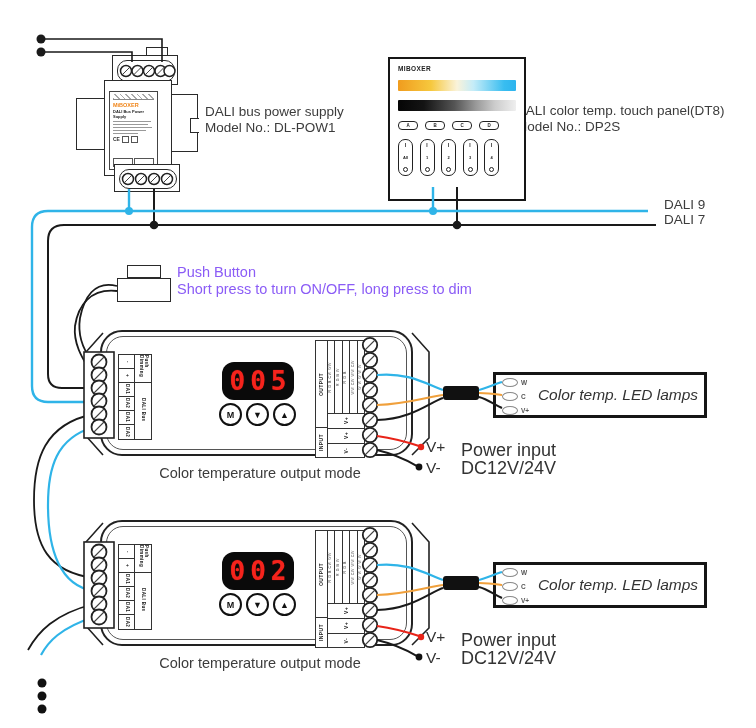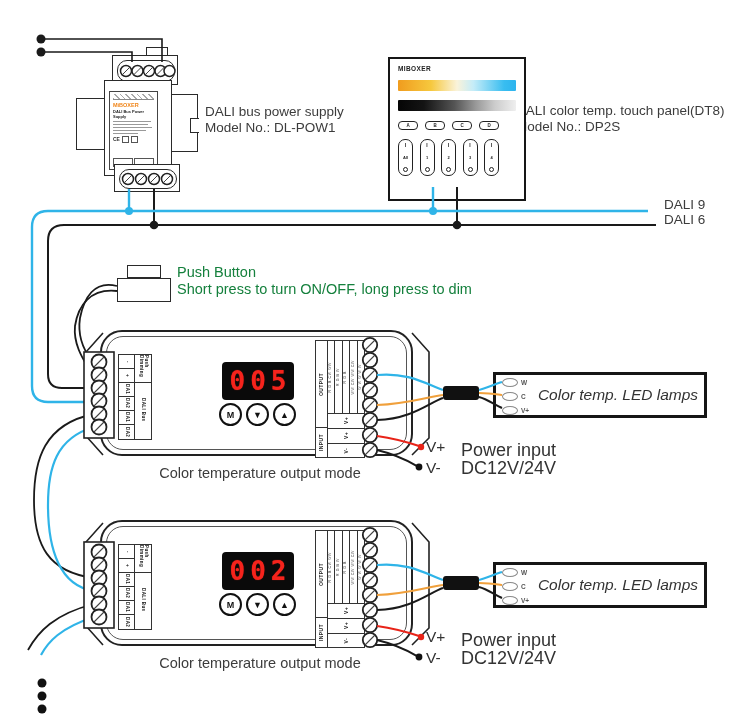--- a/index.html
+++ b/index.html
@@ -1,18 +1,18 @@
 <!DOCTYPE html>
 <html><head>
 <meta charset="utf-8">
 <style>
   html,body{margin:0;padding:0;background:#fff;}
   #stage{position:relative;width:756px;height:728px;background:#fff;overflow:hidden;
          font-family:"Liberation Sans",sans-serif;color:#3c3c3c;}
-  .txt{position:absolute;font-size:14.5px;color:#15803d;white-space:nowrap;}
+  .txt{position:absolute;font-size:14.5px;color:#8b5cf6;white-space:nowrap;}
   .title-text{position:absolute;font-size:15px;color:#333;white-space:nowrap;}
   .callout{position:absolute;font-size:13.5px;color:#3c3c3c;white-space:nowrap;}
   .caption{position:absolute;font-size:14.5px;color:#3c3c3c;text-align:center;white-space:nowrap;}
   svg.wires{position:absolute;left:0;top:0;z-index:10;pointer-events:none;}
 
   
   .psu-part{position:absolute;border:1.5px solid #2a2a2a;background:#fff;box-sizing:border-box;}
   .psu-rail{position:absolute;border:1.5px solid #2a2a2a;background:#fff;box-sizing:border-box;}
   .psu-notch{position:absolute;width:9px;height:15px;border:1.5px solid #2a2a2a;border-right:none;background:#fff;box-sizing:border-box;}
   .psu-term{position:absolute;border:1.5px solid #2a2a2a;border-radius:10px;background:#fff;box-sizing:border-box;}
@@ -44,21 +44,21 @@
   .z-on{font-size:5px;font-weight:bold;color:#222;line-height:5px;}
   .z-name{font-size:4px;font-weight:bold;color:#222;line-height:4px;}
   .z-ring{width:5px;height:5px;border:1px solid #222;border-radius:50%;box-sizing:border-box;}
 
   
   .pb-rect{position:absolute;border:1.5px solid #2a2a2a;background:#fff;box-sizing:border-box;}
 
   
   .ctrl-body{position:absolute;width:313px;height:126px;border:2px solid #222;border-radius:22px;background:#fff;box-sizing:border-box;}
   .ctrl-inner{position:absolute;width:301px;height:114px;border:1px solid #555;border-radius:17px;box-sizing:border-box;}
-  .seg-display{position:absolute;width:72px;height:38px;background:#0a0a0a;border-radius:4px;
+  .seg-display{position:absolute;width:72px;height:38px;background:#0a0a0a;border-radius:12px;
                display:flex;align-items:center;justify-content:center;}
   .seg-display span{font-family:"DejaVu Sans Mono",monospace;font-weight:bold;font-size:26px;color:#f5231c;
                     letter-spacing:5px;margin-right:-5px;text-shadow:0 0 1px rgba(255,40,20,.7);}
   .cbtn{position:absolute;width:23px;height:23px;border:2px solid #111;border-radius:50%;background:#fff;
         display:flex;align-items:center;justify-content:center;font-size:9px;font-weight:bold;color:#111;box-sizing:border-box;}
   .vtext{writing-mode:vertical-rl;font-size:4.5px;font-weight:bold;color:#222;letter-spacing:.4px;line-height:1;}
   .vtext-up{writing-mode:vertical-rl;transform:rotate(180deg);font-size:5px;font-weight:bold;color:#222;letter-spacing:.4px;line-height:1;}
   .ltable{position:absolute;display:flex;border:1px solid #333;background:#fff;box-sizing:border-box;}
   .lt-col1{width:15px;display:flex;flex-direction:column;}
   .lt-cell{height:14px;border-bottom:1px solid #333;display:flex;align-items:center;justify-content:center;box-sizing:border-box;}
@@ -94,21 +94,21 @@
 <div id="stage">
 
 
   <div class="callout" style="left:205px;top:104px;">DALI bus power supply</div>
   <div class="callout" style="left:205px;top:120px;">Model No.: DL-POW1</div>
 
   <div class="callout" style="left:516px;top:103px;">DALI color temp. touch panel(DT8)</div>
   <div class="callout" style="left:516px;top:119px;">Model No.: DP2S</div>
 
   <div class="callout" style="left:664px;top:197px;">DALI 9</div>
-  <div class="callout" style="left:664px;top:212px;">DALI 6</div>
+  <div class="callout" style="left:664px;top:212px;">DALI 7</div>
 
   <div>
     <div class="psu-rail" style="left:76px;top:98px;width:30px;height:52px;"></div>
     <div class="psu-rail" style="left:170px;top:94px;width:28px;height:58px;"></div>
     <div class="psu-notch" style="left:190px;top:118px;"></div>
     <div class="psu-part" style="left:146px;top:47px;width:22px;height:9px;"></div>
     <div class="psu-part" style="left:112px;top:55px;width:66px;height:30px;"></div>
     <div class="psu-term" style="left:117px;top:60px;width:58px;height:22px;"></div>
     <div class="psu-part" style="left:104px;top:80px;width:68px;height:96px;"></div>
     <div class="psu-label" style="left:109px;top:91px;width:49px;height:79px;">

